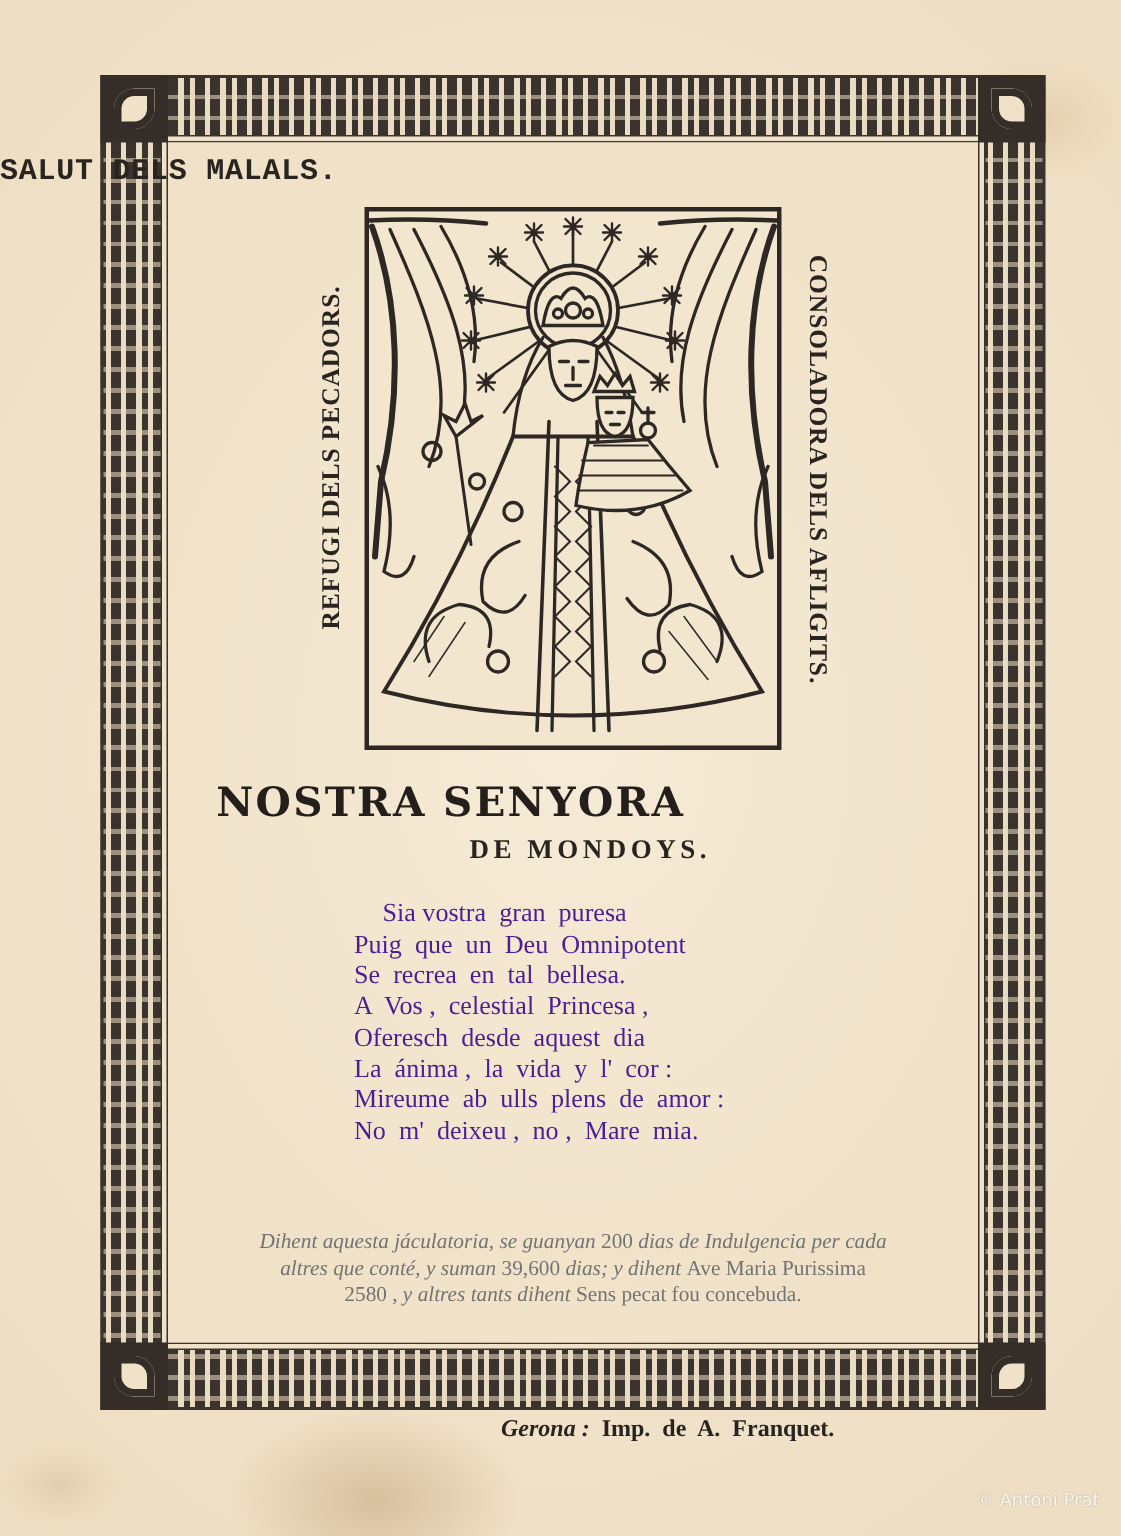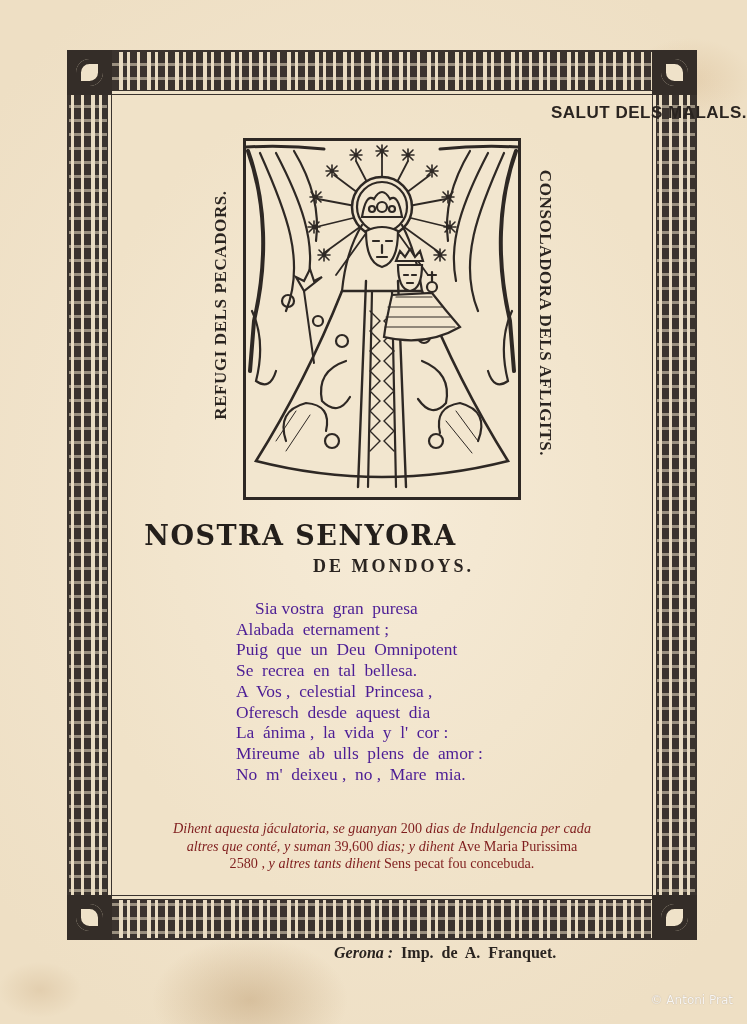--- a/index.html
+++ b/index.html
@@ -45,23 +45,23 @@
     transform:rotate(0deg);
   }
   .corner.tl { left:0; top:0; }
   .corner.tr { right:0; top:0; }
   .corner.tr::after { border-radius:0 50% 0 50%; }
   .corner.bl { left:0; bottom:0; }
   .corner.bl::after { border-radius:0 50% 0 50%; }
   .corner.br { right:0; bottom:0; }
 
   .top-caption {
-    position:absolute; left:0; width:747px; top:103px; text-align:right;
-    font-size:17px; font-weight:bold; letter-spacing:0.5px;
-    font-family:Liberation Sans, sans-serif;
+    position:absolute; left:0; width:747px; top:103px; text-align:left;
+    font-size:20px; font-weight:bold; letter-spacing:0.5px;
+    font-family:Liberation Mono, monospace;
   }
   .side-left {
     position:absolute; left:206px; top:160px; width:30px; height:290px;
   }
   .side-left span {
     position:absolute; left:50%; top:50%;
     transform:translate(-50%,-50%) rotate(-90deg);
     white-space:nowrap; font-size:17px; font-weight:bold; letter-spacing:0.6px;
     font-family:"Liberation Serif", serif;
   }
@@ -96,21 +96,21 @@
     position:absolute; left:236px; top:598px;
     font-family:"Liberation Serif", serif; font-size:17.4px; line-height:20.7px;
     color:#4c1d95;
   }
   .poem .line { white-space:pre; display:block; }
   .poem .line.indent { padding-left:19px; }
 
   .note {
     position:absolute; left:120px; width:524px; top:820px; text-align:center;
     font-family:"Liberation Serif", serif; font-size:14.2px; line-height:17.5px;
-    color:#7f1d1d;
+    color:#737373;
   }
   .note i { font-style:italic; }
 
   .imprint {
     position:absolute; left:334px; top:944px;
     font-family:"Liberation Serif", serif; font-size:16px; font-weight:bold; color:#2a2420;
     white-space:pre;
   }
   .imprint i { font-weight:bold; font-style:italic;text-align:right; }
 
@@ -236,21 +236,20 @@
         <path d="M186 141 v-10 M182 134 h8"></path>
     </g>
   </svg>
 </div>
 
 <div class="title-main">NOSTRA SENYORA</div>
 <div class="title-sub">DE MONDOYS.</div>
 
 <div class="poem">
   <span class="line indent">Sia vostra  gran  puresa</span>
-  <span class="line">Alabada  eternament ;</span>
   <span class="line">Puig  que  un  Deu  Omnipotent</span>
   <span class="line">Se  recrea  en  tal  bellesa.</span>
   <span class="line">A  Vos ,  celestial  Princesa ,</span>
   <span class="line">Oferesch  desde  aquest  dia</span>
   <span class="line">La  ánima ,  la  vida  y  l'  cor :</span>
   <span class="line">Mireume  ab  ulls  plens  de  amor :</span>
   <span class="line">No  m'  deixeu ,  no ,  Mare  mia.</span>
 </div>
 
 <div class="note">

